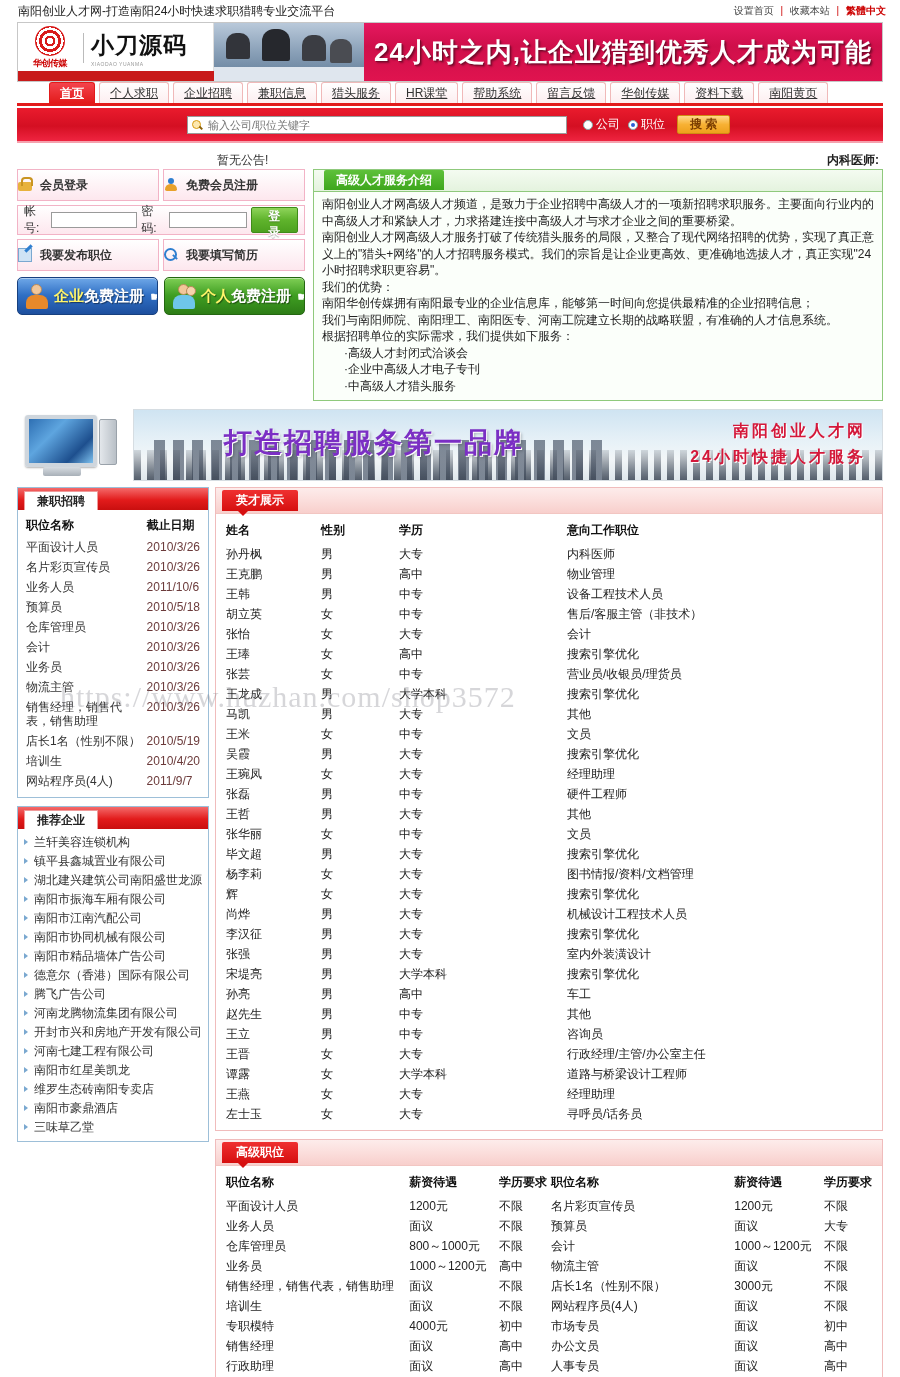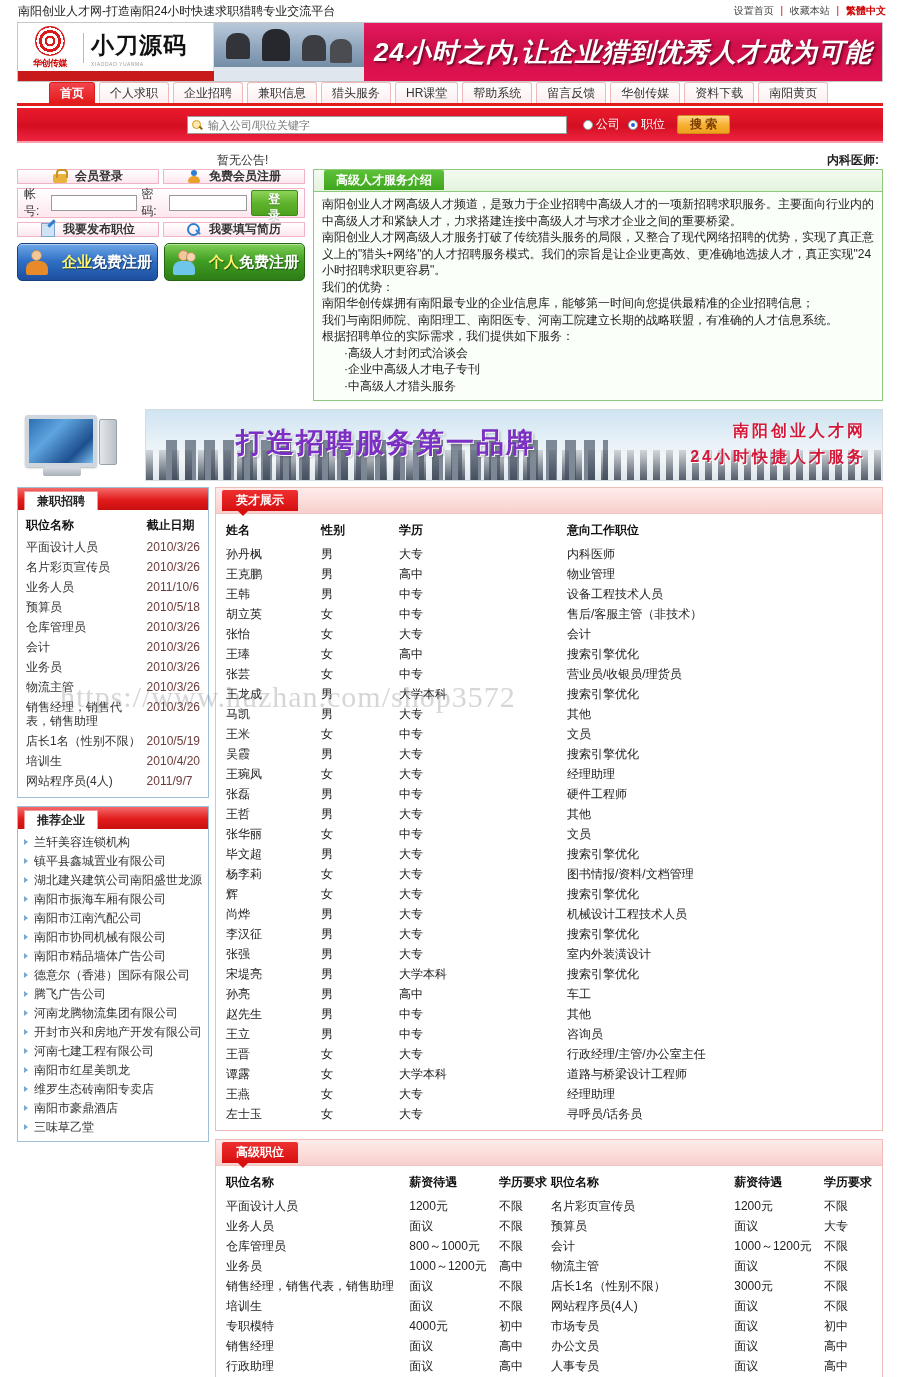--- a/index.html
+++ b/index.html
@@ -78,21 +78,21 @@
     border-radius: 12px 12px 2px 2px;
     background: #26282d;
   }
   .banner-photo .h3 { position:absolute; left: 88px; top: 12px; width: 24px; height:26px; border-radius: 10px 10px 2px 2px; background:#3b3d43;}
   .banner-photo .h4 { position:absolute; left: 116px; top: 16px; width: 22px; height:24px; border-radius: 9px 9px 2px 2px; background:#4a4c52;}
   .banner-photo .desk { position:absolute; left:0; bottom:0; width:150px; height:14px; background:#dfe6ee;}
 
   .banner-red {
     position: absolute; left: 150px; top: 0; right: 0; height: 58px;
     background: linear-gradient(180deg, #e61860 0%, #cf0f4a 40%, #e0134f 100%);
-    display: flex; align-items: center; justify-content: center; font-style: italic;
+    display: flex; align-items: center; justify-content: center;
   }
   .banner-red .slogan {
     font-size: 26px; font-weight: bold; color: #fff;
     -webkit-text-stroke: 0px;
     text-shadow: 1px 1px 0 #7a0a2c, 2px 2px 2px rgba(0,0,0,.35);
     letter-spacing: 1px; white-space: nowrap;
   }
 
   
   .navwrap { width: 866px; margin: 0 auto; }
@@ -106,20 +106,21 @@
     height: 21px; line-height: 21px;
     padding: 0 10px;
     font-size: 12px; color: #333;
     border: 1px solid #f0b9b9;
     border-bottom: none;
     background: linear-gradient(180deg,#ffffff 0%, #fdeef0 100%);
     margin-right: 4px;
     border-radius: 3px 3px 0 0;
     white-space: nowrap;
     cursor: pointer;
+    text-decoration: underline;
   }
   .nav-item.active {
     background: linear-gradient(180deg,#f4434c 0%, #e21b1b 100%);
     color: #fff; font-weight: bold; border-color: #e21b1b;
   }
 
   
   .searchbar {
     width: 866px; margin: 2px auto 0;
     height: 35px;
@@ -179,24 +180,24 @@
   }
   .announce .txt { margin-left: 200px; }
   .announce .label { position:absolute; right: 4px; font-weight:bold; color:#222; }
 
   
   .toprow { width: 866px; margin: 0 auto; display:flex; gap: 8px; align-items:flex-start; }
 
   .loginpanel { width: 288px; flex:none; }
   .lp-row { display:flex; gap: 4px; }
   .lp-cell {
-    flex:1; height: 15px;
+    flex:1; height: 32px;
     border: 1px solid #f2b3c6;
     background: linear-gradient(180deg,#fff 0%, #fde7ee 100%);
-    display:flex; align-items:center; justify-content:center; gap:8px;
+    display:flex; align-items:center; gap:8px;
     font-size: 12px; font-weight: bold; color:#333;
     cursor: pointer;
   }
   .ic { width:14px; height:14px; flex:none; position:relative; }
   .ic-lock { background:#e8b23c; border-radius:2px; margin-top:3px; height:9px; }
   .ic-lock::before { content:""; position:absolute; left:3px; top:-5px; width:8px; height:7px; border:2px solid #c99421; border-bottom:none; border-radius:4px 4px 0 0;}
   .ic-user::before { content:""; position:absolute; left:4px; top:0; width:6px;height:6px;border-radius:50%;background:#2f7fd0;}
   .ic-user::after { content:""; position:absolute; left:1px; top:6px; width:12px;height:7px;border-radius:6px 6px 2px 2px;background:#e8a12b;}
   .ic-pen { background:#cfe3f5; border:1px solid #7aa8d0; }
   .ic-pen::after { content:""; position:absolute; right:-2px; top:-2px; width:9px;height:3px;background:#2f7fd0; transform:rotate(-45deg);}
@@ -222,21 +223,21 @@
     font-size: 12px; font-weight:bold; color:#fff;
     background: linear-gradient(180deg,#8ed45a 0%, #5fb32c 50%, #4da11f 100%);
     border: 1px solid #3f8b19; border-radius:2px; cursor:pointer;
     text-shadow: 0 1px 1px rgba(0,0,0,.3);
   }
   .lp-row2 { margin-top:4px; }
 
   .bigbtns { display:flex; gap: 6px; margin-top: 6px; }
   .bigbtn {
     flex:1; height: 38px; border-radius: 5px;
-    display:flex; align-items:center; padding-left: 6px; gap:12px;
+    display:flex; align-items:center; padding-left: 6px; gap:4px;
     cursor:pointer; position:relative; overflow:hidden;
     box-shadow: inset 0 1px 0 rgba(255,255,255,.45);
   }
   .bigbtn.blue { background: linear-gradient(180deg,#6fa8e8 0%, #2f6fc4 48%, #1d4f9e 100%); border:1px solid #17407f; }
   .bigbtn.green { background: linear-gradient(180deg,#7fcf55 0%, #3f9e22 48%, #2d7d16 100%); border:1px solid #246611; }
   .bb-av { width: 26px; height:26px; flex:none; position:relative; }
   .bb-av .head { position:absolute; left:7px; top:1px; width:11px;height:11px;border-radius:50%; background:#f2c79a; border:1px solid #b98a59;}
   .bb-av .body { position:absolute; left:2px; top:12px; width:22px;height:14px;border-radius:8px 8px 2px 2px; background:#e8892a;}
   .bb-av.g .body { background:#6ec6ea; }
   .bb-av .head2 { position:absolute; left:15px; top:3px; width:10px;height:10px;border-radius:50%; background:#f6d4ae; border:1px solid #b98a59;}
@@ -263,21 +264,21 @@
     color:#fff; font-size:12px; font-weight:bold;
     border-radius: 2px 2px 0 0;
   }
   .gp-body { padding: 4px 8px 0 8px; font-size: 12px; line-height: 16.5px; color:#222; }
   .gp-body p { margin: 0; }
   .gp-body .indent { padding-left: 22px; }
 
   
   .midbanner {
     width: 866px; margin: 8px auto 0;
-    height: 72px; display:flex; align-items:center; gap: 20px;
+    height: 72px; display:flex; align-items:center; gap: 8px;
   }
   .mb-monitor {
     width: 108px; height:72px; flex:none; position:relative;
   }
   .mb-screen {
     position:absolute; left:8px; top:6px; width:72px;height:52px;
     background: linear-gradient(135deg,#2e6fb3 0%, #5ea5df 35%, #1d4f8e 75%, #7fc2ef 100%);
     border: 4px solid #cfd6dd; border-radius: 3px;
     box-shadow: 0 1px 2px rgba(0,0,0,.3);
   }

